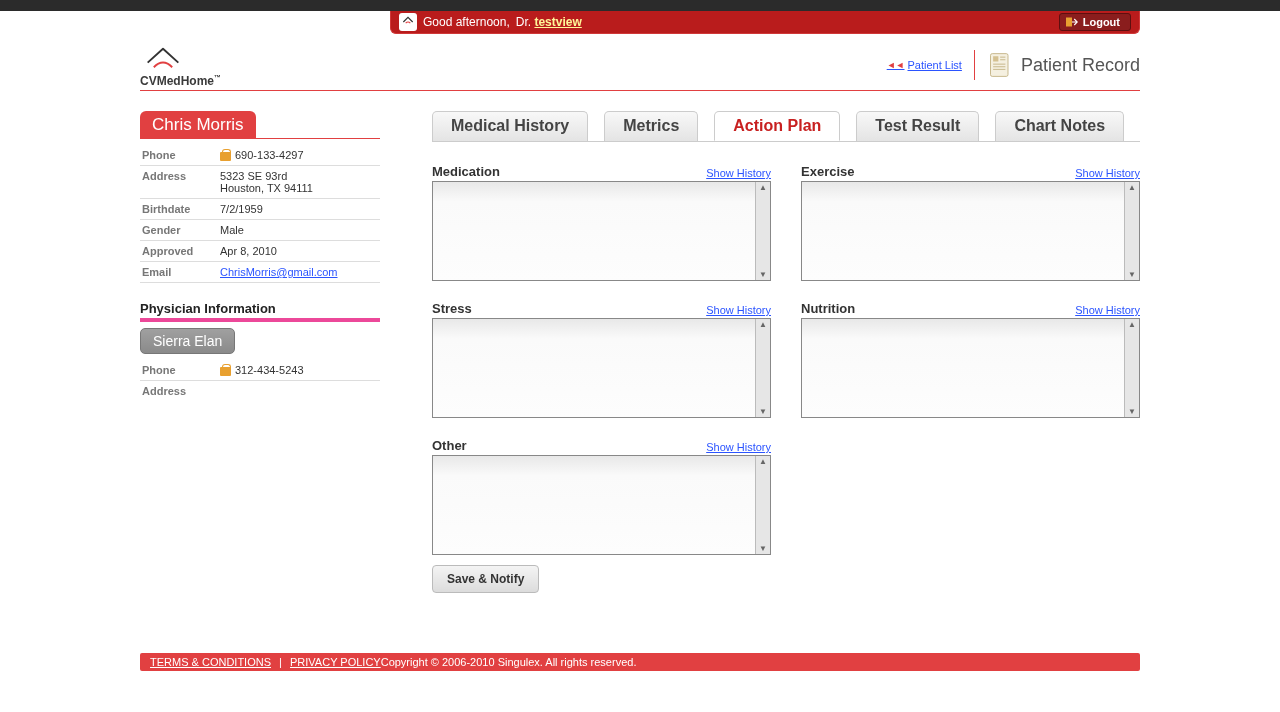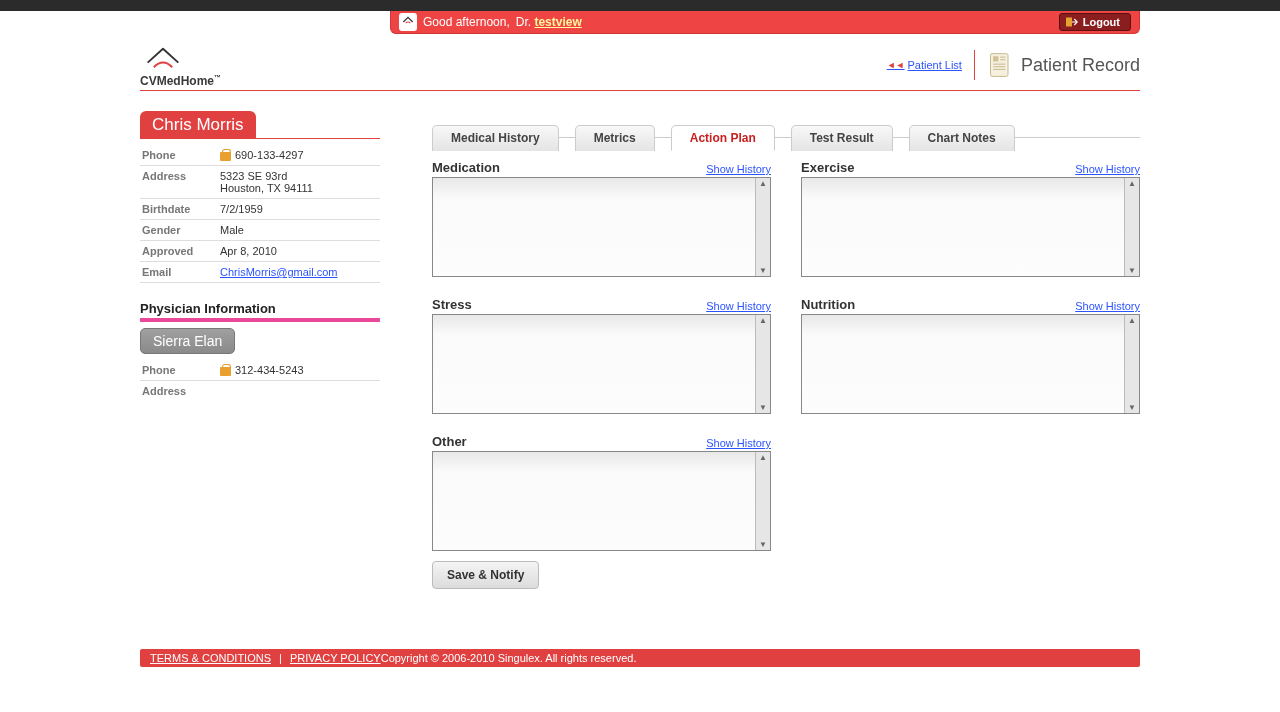--- a/index.html
+++ b/index.html
@@ -1,19 +1,19 @@
 <!DOCTYPE html>
 <html><head>
 <meta charset="utf-8">
 <style>
 * { box-sizing: border-box; margin: 0; padding: 0; }
 body { font-family: "Trebuchet MS", Tahoma, sans-serif; font-size: 12px; color: #333; background: #fff; }
 .topbar { background: #2b2b2b; height: 11px; }
 .container { width: 1000px; margin: 0 auto; position: relative; }
-.greeting-bar { background: #ef4444; border: 1px solid #d03838; border-top: none; border-radius: 0 0 6px 6px; height: 23px; margin-left: 250px; margin-right: 0; padding: 0 8px; display: flex; align-items: center; justify-content: space-between; color: #fff; }
+.greeting-bar { background: #b91c1c; border: 1px solid #d03838; border-top: none; border-radius: 0 0 6px 6px; height: 23px; margin-left: 250px; margin-right: 0; padding: 0 8px; display: flex; align-items: center; justify-content: space-between; color: #fff; }
 .greeting-bar .greeting { display: flex; align-items: center; gap: 6px; font-size: 12px; }
 .greeting-bar .greeting .icon-box { width: 18px; height: 18px; background: #fff; border-radius: 3px; display: flex; align-items: center; justify-content: center; }
 .greeting-bar .greeting .icon-box svg { width: 14px; height: 14px; }
 .greeting-bar .greeting .username { color: #fff799; text-decoration: underline; font-weight: bold; cursor: pointer; }
 .greeting-bar .logout-btn { background: #8a1d1d; border: 1px solid #5e0f0f; border-radius: 3px; padding: 2px 10px 2px 6px; color: #fff; font-size: 11px; font-weight: bold; cursor: pointer; display: flex; align-items: center; gap: 5px; }
 .greeting-bar .logout-btn svg { width: 12px; height: 10px; }
 .header-row { display: flex; align-items: center; justify-content: space-between; padding: 8px 0 2px 0; border-bottom: 1px solid #e14041; }
 .logo { display: flex; flex-direction: column; align-items: flex-start; margin-left: 0; }
 .logo svg { width: 46px; height: 32px; }
 .logo-text { font-size: 12px; font-weight: bold; color: #3a3a3a; }
@@ -31,21 +31,21 @@
 .info-row { display: flex; padding: 4px 2px; border-bottom: 1px solid #ddd; font-size: 11px; }
 .info-label { width: 78px; color: #777; font-weight: bold; }
 .info-value { flex: 1; color: #333; }
 .info-value a { color: #2b54ff; text-decoration: underline; }
 .phone-icon { display: inline-block; width: 11px; height: 9px; background: #e8a030; border-radius: 1px; margin-right: 4px; vertical-align: middle; position: relative; }
 .phone-icon::before { content: ""; position: absolute; top: -3px; left: 2px; width: 7px; height: 3px; border: 1px solid #e8a030; border-bottom: none; border-radius: 3px 3px 0 0; }
 .section-title { font-size: 13px; font-weight: bold; color: #222; margin-top: 18px; border-bottom: 4px solid #ec4899; padding-bottom: 2px; }
 .phys-pill { background: linear-gradient(#a0a0a0, #8a8a8a); color: #fff; font-size: 14px; padding: 4px 12px; border-radius: 5px; display: inline-block; margin-top: 6px; margin-bottom: 6px; border: 1px solid #777; }
 .main { flex: 1; }
 .tabs { display: flex; gap: 16px; border-bottom: 1px solid #ccc; }
-.tab { background: linear-gradient(#f8f8f8, #e4e4e4); border: 1px solid #ccc; border-bottom: none; border-radius: 5px 5px 0 0; padding: 5px 18px; font-size: 12px; font-weight: bold; color: #444; cursor: pointer; position: relative; top: 14px; }
+.tab { background: linear-gradient(#f8f8f8, #e4e4e4); border: 1px solid #ccc; border-bottom: none; border-radius: 5px 5px 0 0; padding: 5px 18px; font-size: 16px; font-weight: bold; color: #444; cursor: pointer; position: relative; top: 0; }
 .tab.active { background: #fff; color: #c82020; border-bottom: 1px solid #fff; }
 .plan-grid { display: grid; grid-template-columns: 1fr 1fr; gap: 20px 30px; margin-top: 22px; }
 .plan-cell { }
 .plan-cell.full { grid-column: 1 / 2; }
 .plan-head { display: flex; justify-content: space-between; align-items: flex-end; margin-bottom: 2px; }
 .plan-title { font-size: 13px; font-weight: bold; color: #333; }
 .plan-link { color: #2b54ff; text-decoration: underline; font-size: 11px; cursor: pointer; }
 .plan-box { border: 1px solid #888; height: 100px; background: linear-gradient(#e8e8e8, #fafafa 20%, #fdfdfd); position: relative; }
 .plan-scroll { position: absolute; right: 0; top: 0; bottom: 0; width: 15px; background: #e6e6e6; border-left: 1px solid #bbb; display: flex; flex-direction: column; justify-content: space-between; align-items: center; }
 .plan-scroll .arr { font-size: 8px; color: #666; padding: 1px 0; cursor: pointer; }

